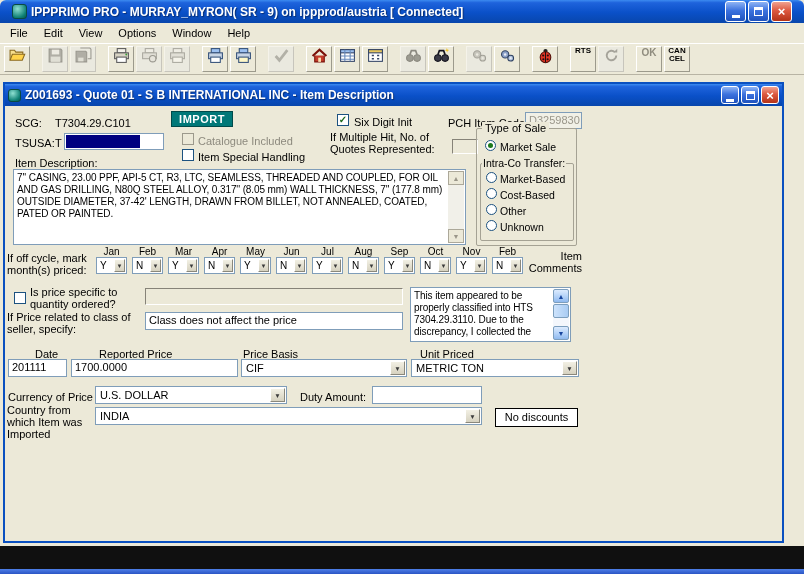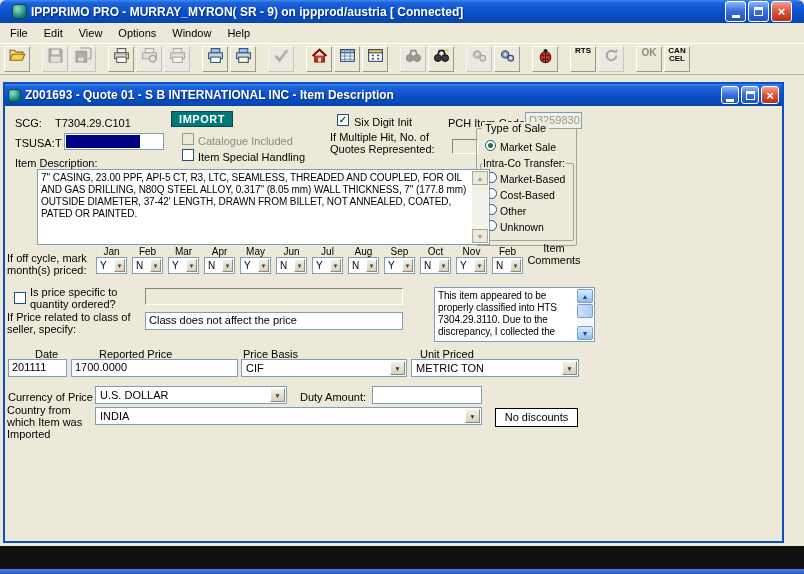--- a/index.html
+++ b/index.html
@@ -80,21 +80,21 @@
   .combo .cbtn { position:absolute; top:1px; right:1px; bottom:1px; width:15px;
     background:linear-gradient(180deg,#F2F0E4,#D6D2C0); border:1px solid; border-color:#FFF #8A887C #8A887C #FFF;
     display:flex; align-items:center; justify-content:center; font-size:6.5px; color:#3A3A3A; }
   .mcb { position:absolute; top:151px; width:31px; height:17px; background:#fff; border:1px solid #7F9DB9; }
   .mcb .val { position:absolute; left:3px; top:2px; font-size:10px; }
   .mcb .cbtn { position:absolute; top:1px; right:1px; bottom:1px; width:11px;
     background:linear-gradient(180deg,#F2F0E4,#D6D2C0); border:1px solid; border-color:#FFF #8A887C #8A887C #FFF;
     display:flex; align-items:center; justify-content:center; font-size:6px; color:#3A3A3A; }
   .mhead { position:absolute; top:140px; width:31px; text-align:center; font-size:10px; }
 
-  .textarea { position:absolute; background:#fff; border:1px solid #7F9DB9;margin-left:24px; }
+  .textarea { position:absolute; background:#fff; border:1px solid #7F9DB9; }
   .ta-text { position:absolute; left:3px; top:2px; right:20px; font-size:10px; line-height:12px; letter-spacing:-0.1px; }
   .ta-text.sm { right:18px; }
 
   .vsb { position:absolute; top:1px; right:1px; bottom:1px; width:16px; background:#F1F0E9; }
   .sb-btn { position:absolute; left:0; right:0; height:14px; display:flex; align-items:center; justify-content:center;
     font-size:7px; }
   .sb-btn.up { top:0; } .sb-btn.dn { bottom:0; }
   .vsb.gray .sb-btn { background:#ECE9D8; border:1px solid #ACA899; color:#9A9689; }
   .vsb.blue { background:#F4F7FC; }
   .vsb.blue .sb-btn { background:linear-gradient(180deg,#DCEBFE,#AFCFF7 60%,#8FB9EE); border:1px solid #7C9EBD;
@@ -413,21 +413,21 @@
           </div>
         <div class="mcb" style="left:451px">
             <span class="val">Y</span>
             <span class="cbtn">▼</span>
           </div>
         <div class="mcb" style="left:487px">
             <span class="val">N</span>
             <span class="cbtn">▼</span>
           </div>
 
-        <span class="lbl wrap" style="left:521px;top:136px;width:56px;text-align:center">Item Comments</span>
+        <span class="lbl wrap" style="left:521px;top:144px;width:56px;text-align:right">Item Comments</span>
 
         <span class="cb" style="left:9px;top:186px"></span>
         <span class="lbl wrap" style="left:25px;top:180px;width:108px">Is price specific to quantity ordered?</span>
         <div class="txt inset" style="left:140px;top:182px;width:258px;height:17px"></div>
 
         <span class="lbl wrap" style="left:2px;top:205px;width:134px">If Price related to class of seller, specify:</span>
         <div class="txt" style="left:140px;top:206px;width:258px;height:18px">Class does not affect the price</div>
 
         <div class="textarea" style="left:405px;top:181px;width:161px;height:55px">
           <div class="ta-text sm">This item appeared to be properly classified into HTS 7304.29.3110.  Due to the discrepancy, I collected the</div>

